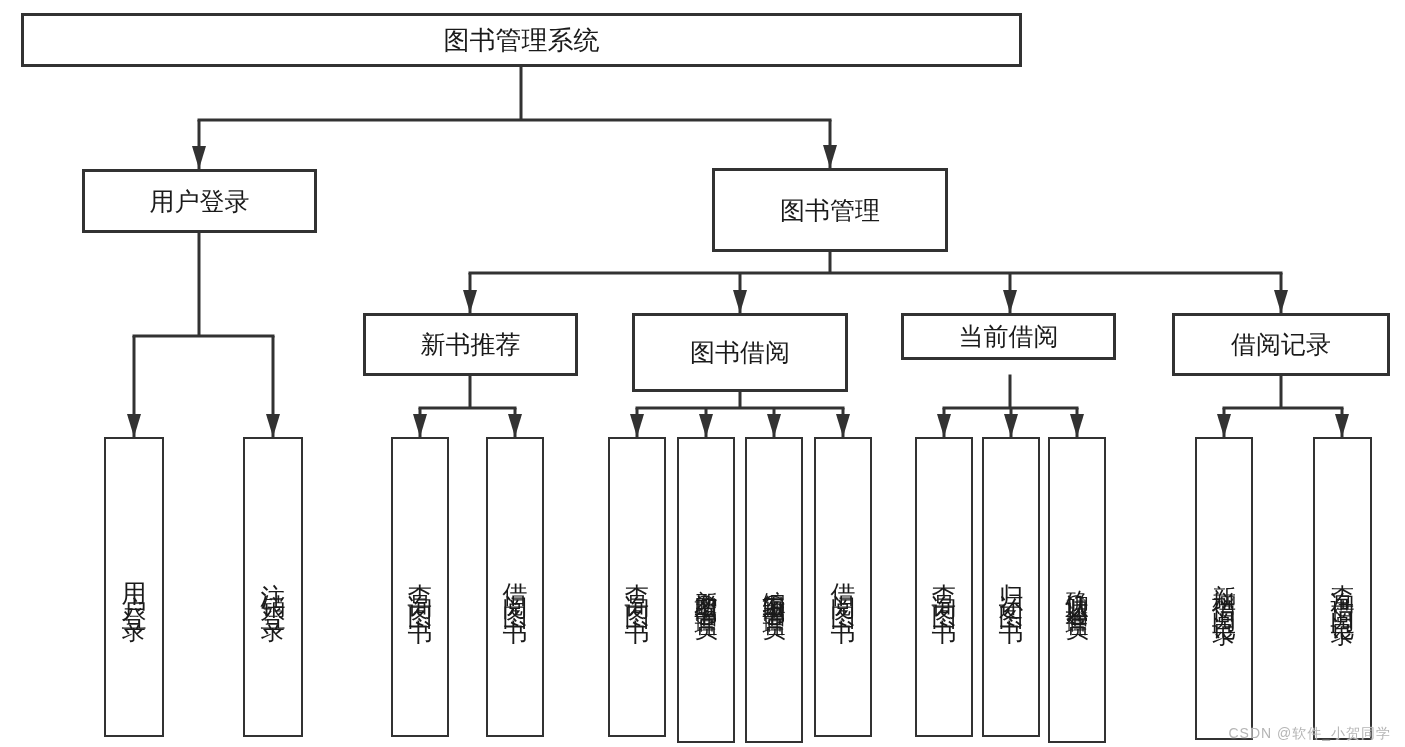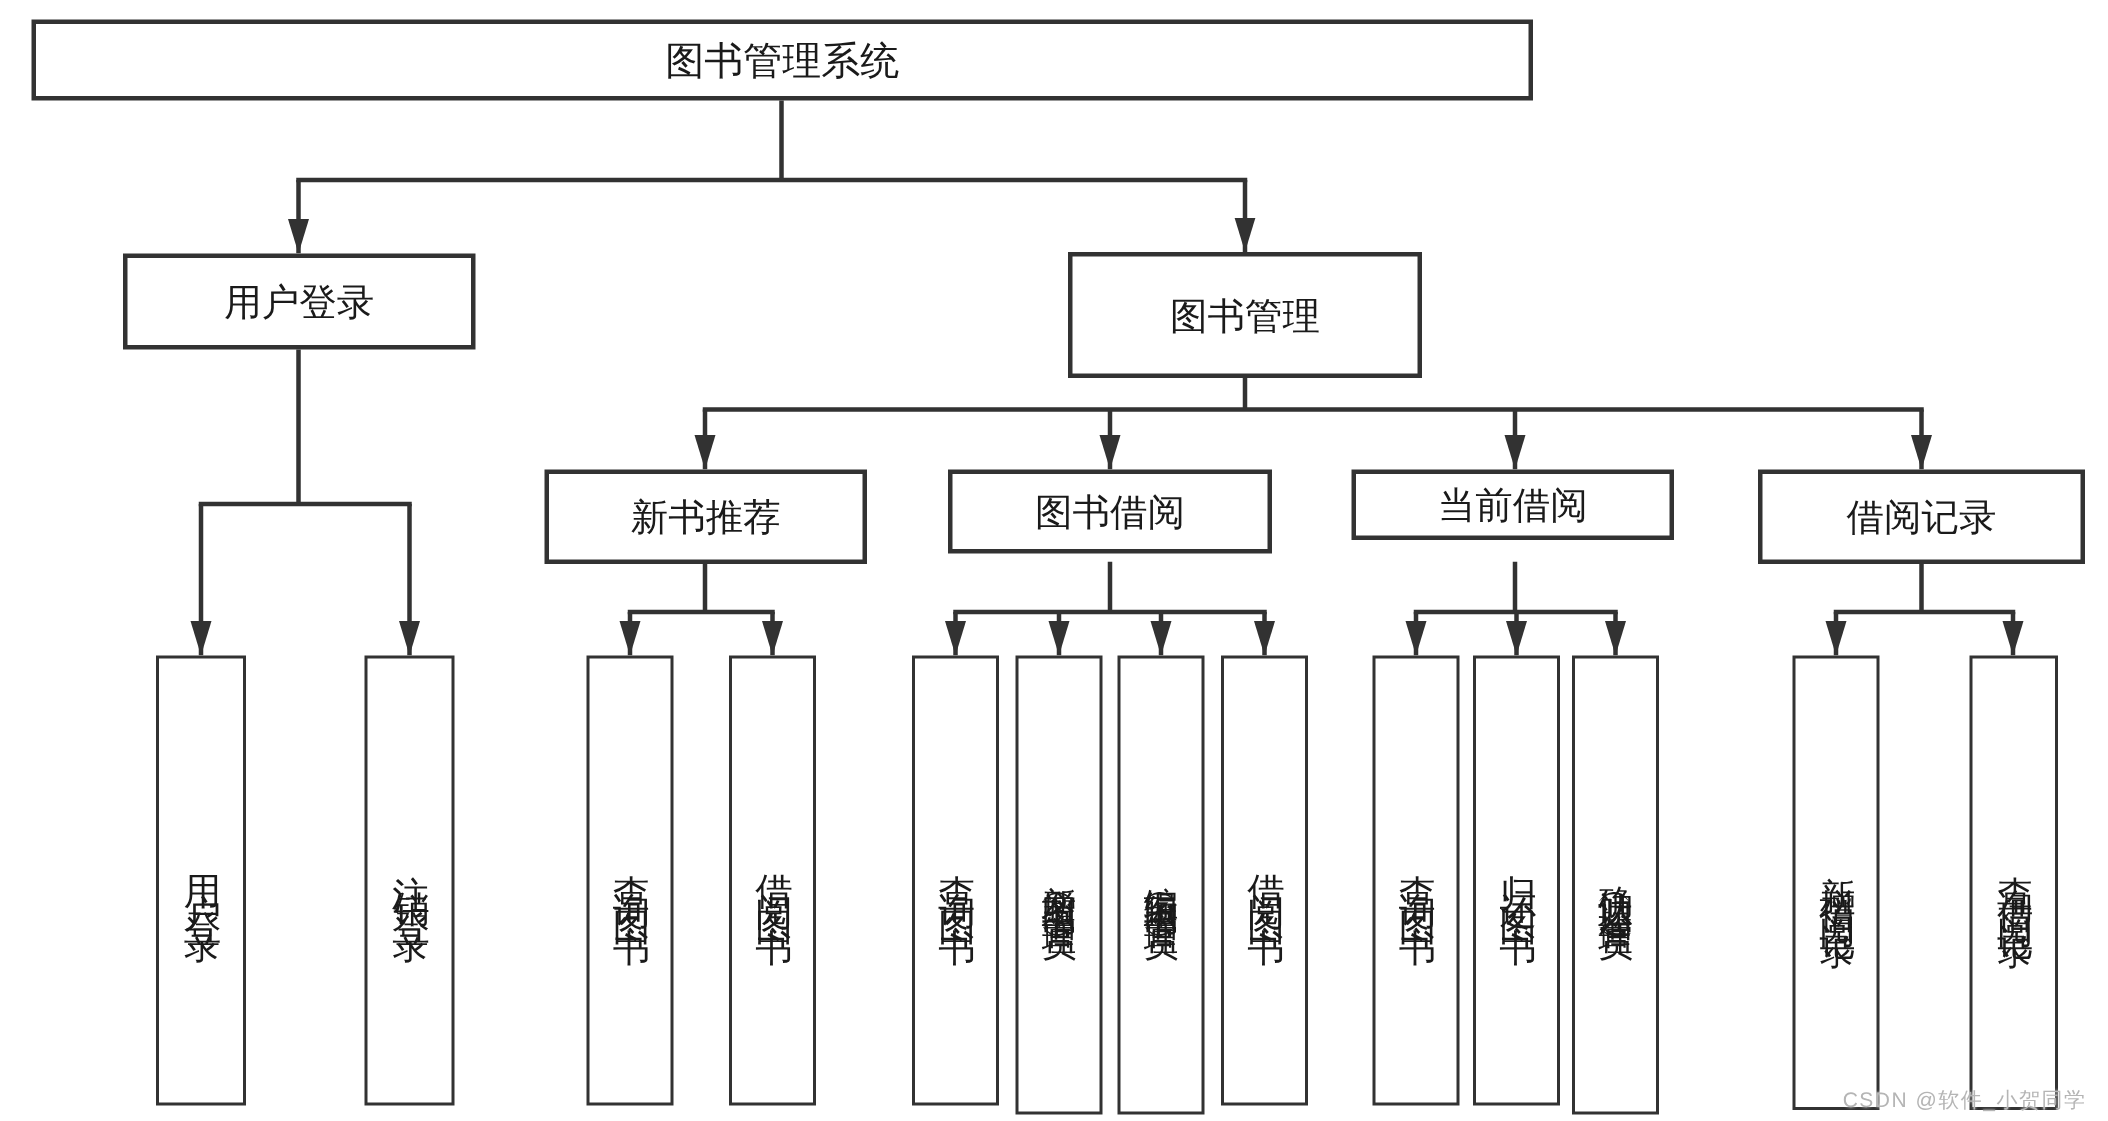--- a/index.html
+++ b/index.html
@@ -88,21 +88,21 @@
       <path d="M1342 408 V437" marker-end="url(#arr)"></path>
     </g>
   </svg>
 
   <div class="node h-node root-node" style="left:21px; top:13px; width:1001px; height:54px;">图书管理系统</div>
 
   <div class="node h-node" style="left:82px; top:169px; width:235px; height:64px;">用户登录</div>
   <div class="node h-node" style="left:712px; top:168px; width:236px; height:84px;">图书管理</div>
 
   <div class="node h-node" style="left:363px; top:313px; width:215px; height:63px;">新书推荐</div>
-  <div class="node h-node" style="left:632px; top:313px; width:216px; height:56px;">图书借阅</div>
+  <div class="node h-node" style="left:632px; top:313px; width:216px; height:79px;">图书借阅</div>
   <div class="node h-node" style="left:901px; top:313px; width:215px; height:47px;">当前借阅</div>
   <div class="node h-node" style="left:1172px; top:313px; width:218px; height:63px;">借阅记录</div>
 
   <div class="node v-node len4" style="left:104px; top:437px; width:60px; height:300px;">用户登录</div>
   <div class="node v-node len4" style="left:243px; top:437px; width:60px; height:300px;">注销登录</div>
 
   <div class="node v-node len4" style="left:391px; top:437px; width:58px; height:300px;">查询图书</div>
   <div class="node v-node len4" style="left:486px; top:437px; width:58px; height:300px;">借阅图书</div>
 
   <div class="node v-node len4" style="left:608px; top:437px; width:58px; height:300px;">查询图书</div>

